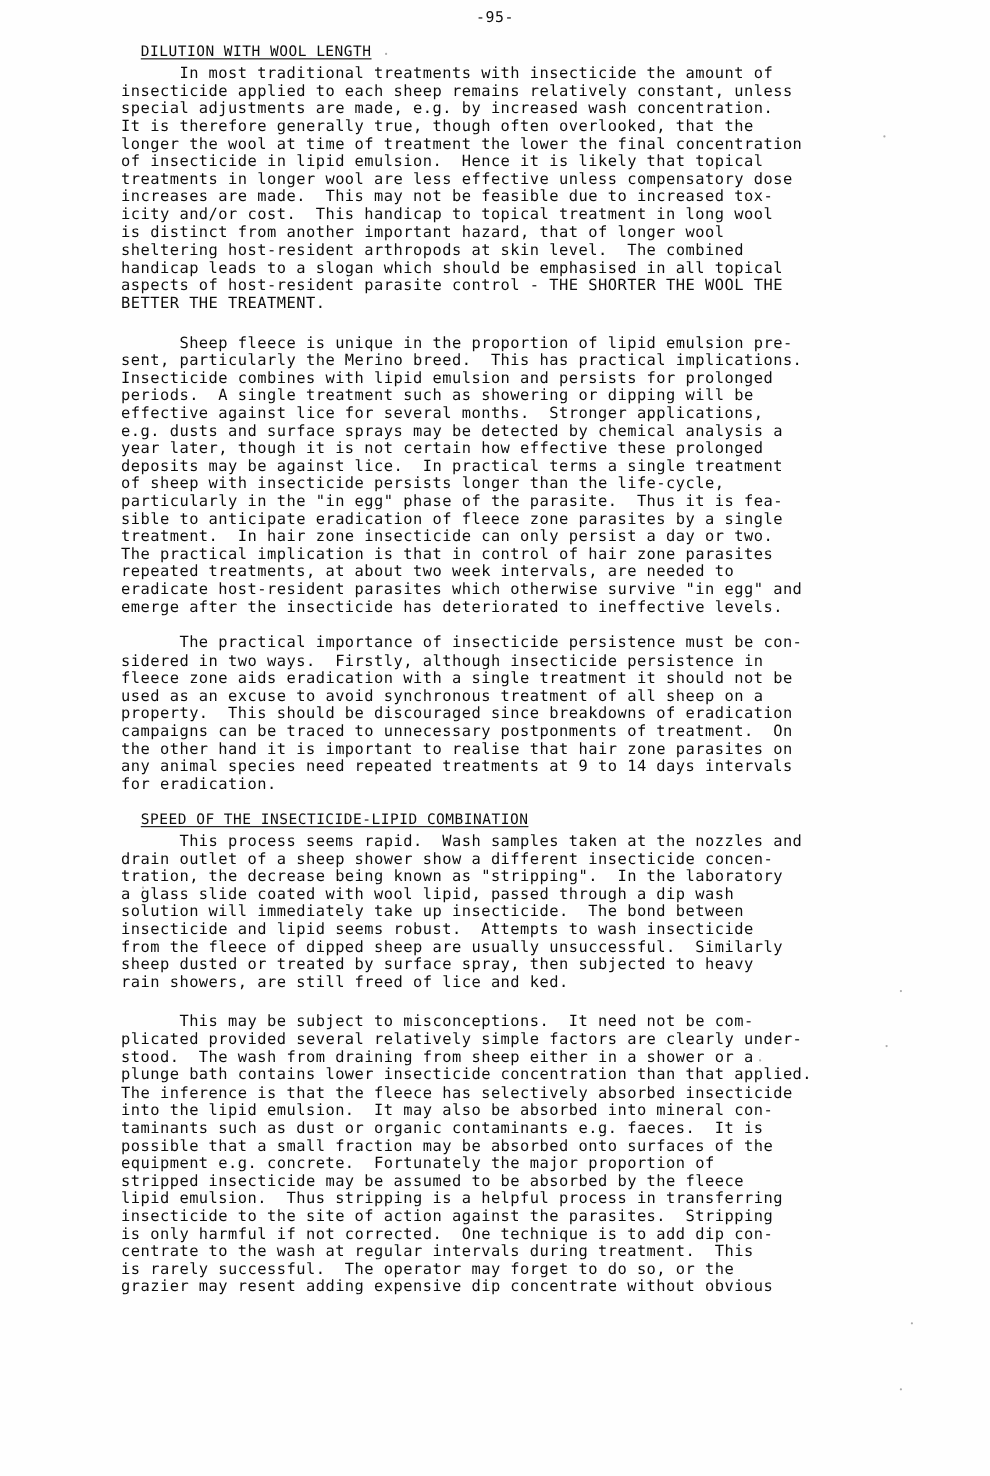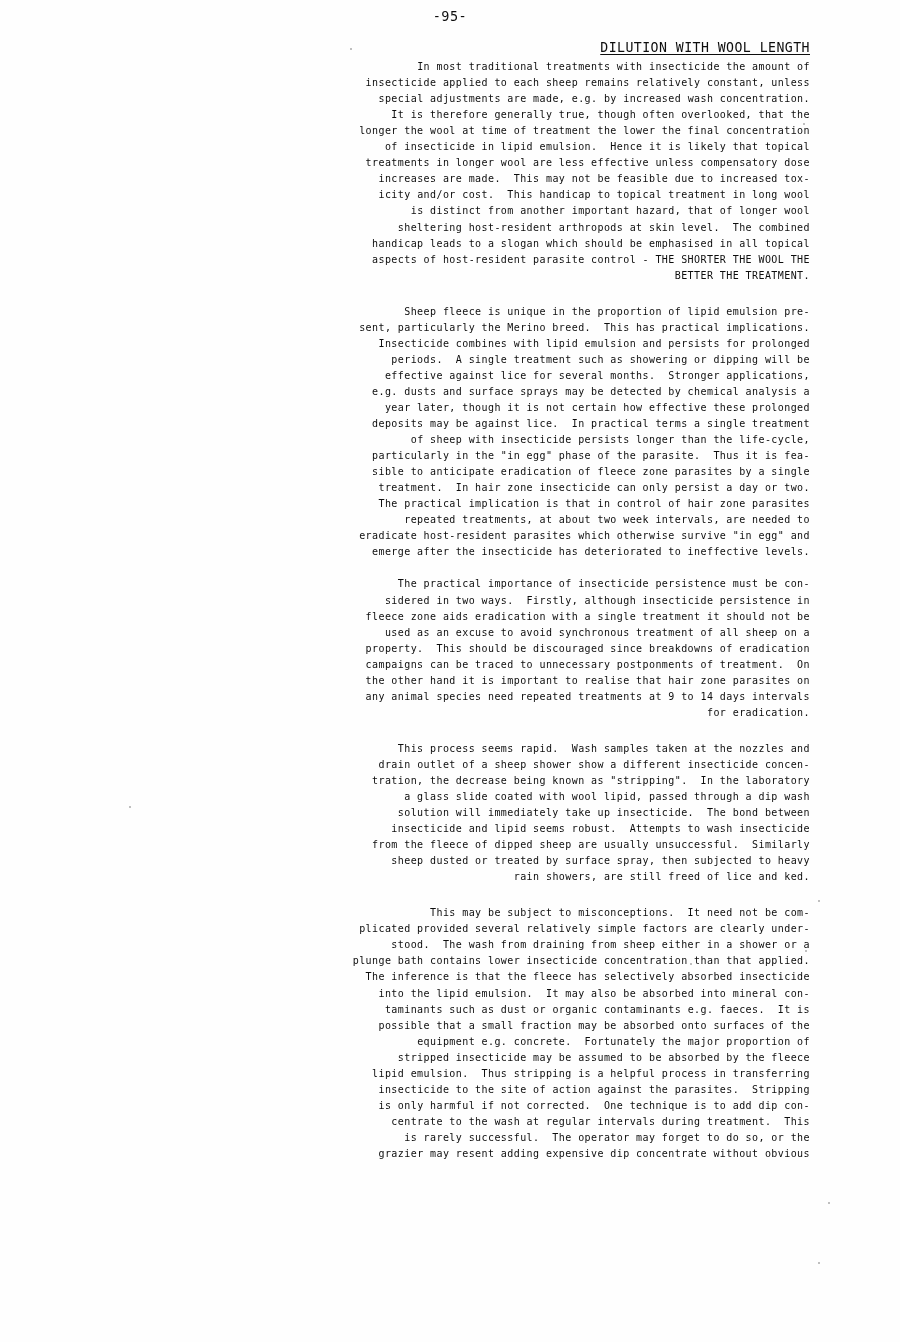--- a/index.html
+++ b/index.html
@@ -43,40 +43,39 @@
   #column {
     position: absolute;
     left: 110px;
     top: 40px;
     width: 700px;
   }
 
   .sec {
     margin: 0;
     padding: 0;
-    text-align: right;
   }
 
   .heading {
     margin: 0 0 0 18px;
     padding: 0;
     font-size: 13.2px;
     line-height: 16.05px;
     letter-spacing: 0.45px;
     white-space: pre;
     text-decoration: underline;
     text-underline-offset: 2px;
     text-decoration-thickness: 1px;
     font-weight: normal;
   }
 
   .para {
     margin: 0;
     padding: 0;
-    font-size: 10px;
+    font-size: 14px;
     line-height: 16.05px;
     letter-spacing: 0.42px;
     white-space: pre-wrap;
     word-spacing: 0px;
   }
 
   .gap-small { height: 3px; }
   .gap-para  { height: 16px; }
   .gap-sec   { height: 17px; }
 
@@ -144,20 +143,21 @@
 property.  This should be discouraged since breakdowns of eradication
 campaigns can be traced to unnecessary postponments of treatment.  On
 the other hand it is important to realise that hair zone parasites on
 any animal species need repeated treatments at 9 to 14 days intervals
 for eradication.</div>
     </div>
 
     <div class="gap-sec"></div>
 
     <div class="sec">
+      <div class="heading">SPEED OF THE INSECTICIDE-LIPID COMBINATION</div>
       <div class="gap-small"></div>
       <div class="para">      This process seems rapid.  Wash samples taken at the nozzles and
 drain outlet of a sheep shower show a different insecticide concen-
 tration, the decrease being known as "stripping".  In the laboratory
 a glass slide coated with wool lipid, passed through a dip wash
 solution will immediately take up insecticide.  The bond between
 insecticide and lipid seems robust.  Attempts to wash insecticide
 from the fleece of dipped sheep are usually unsuccessful.  Similarly
 sheep dusted or treated by surface spray, then subjected to heavy
 rain showers, are still freed of lice and ked.</div>

